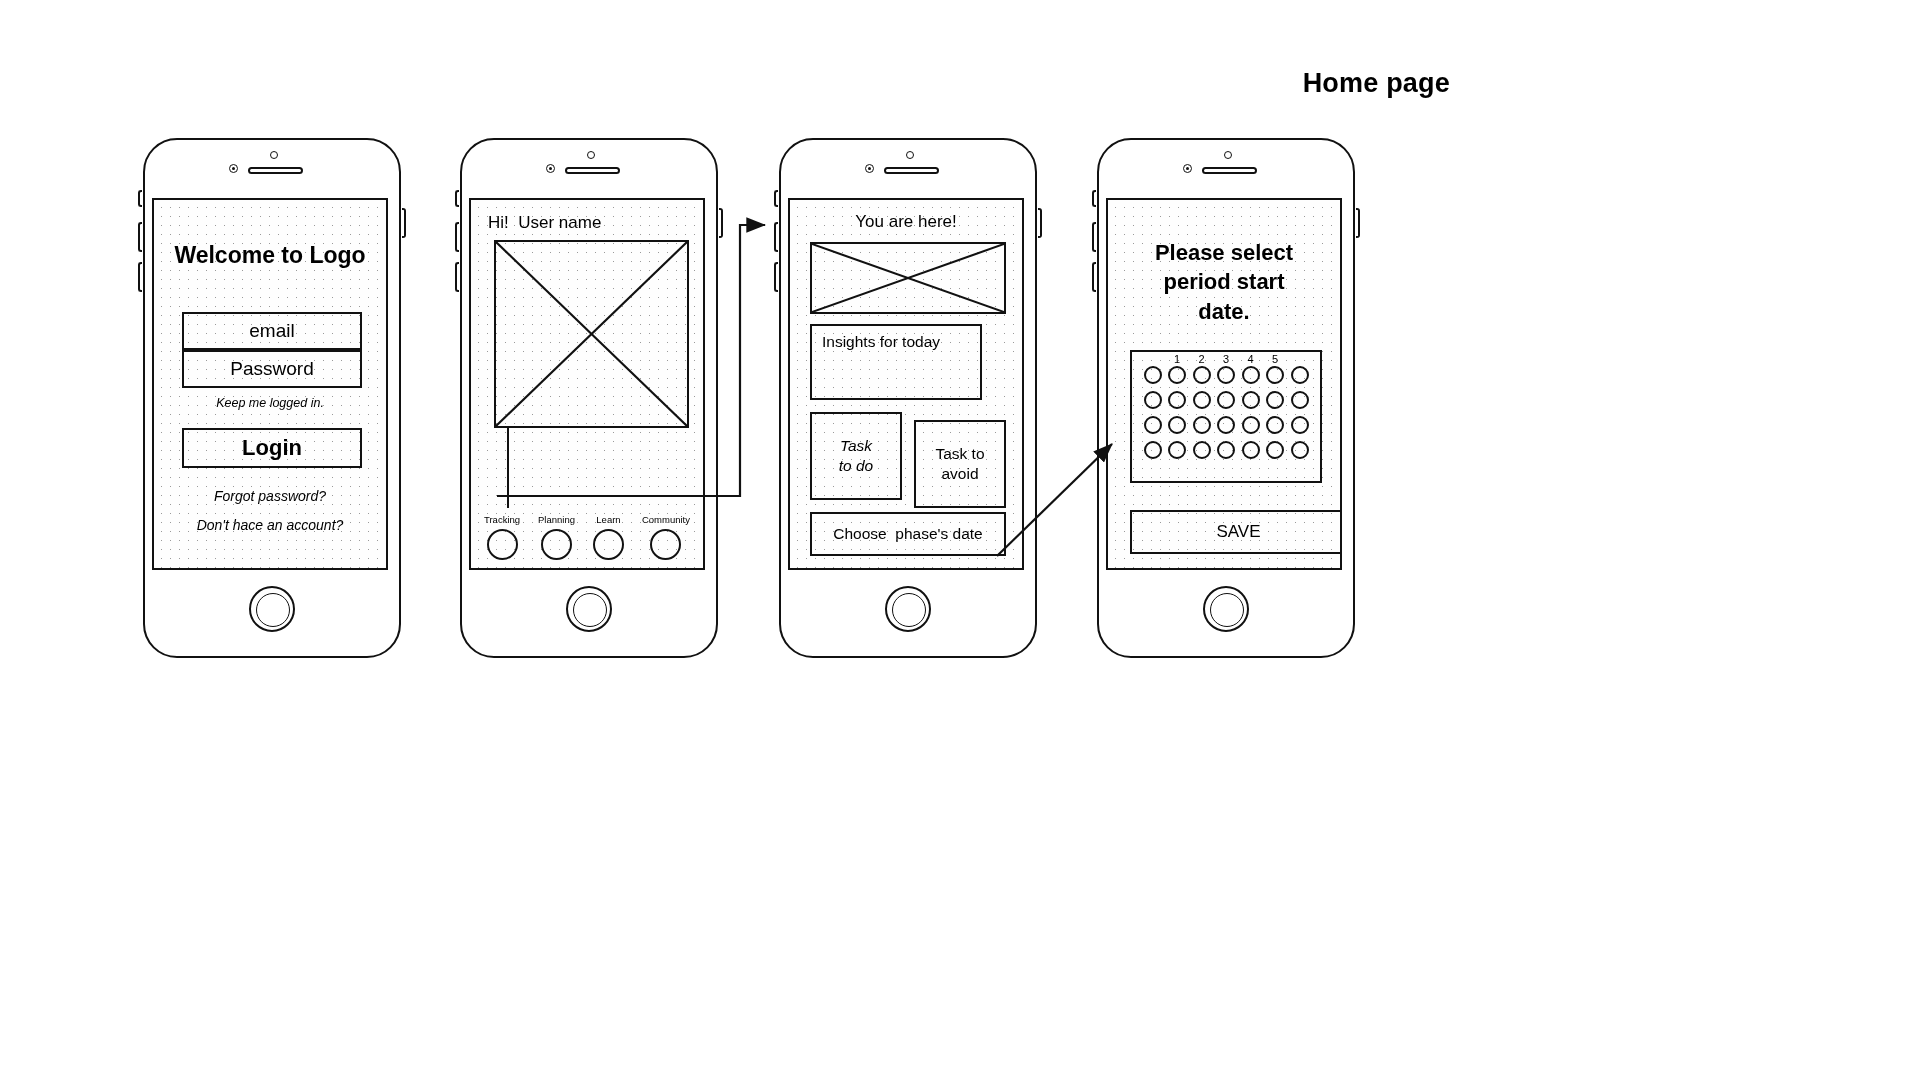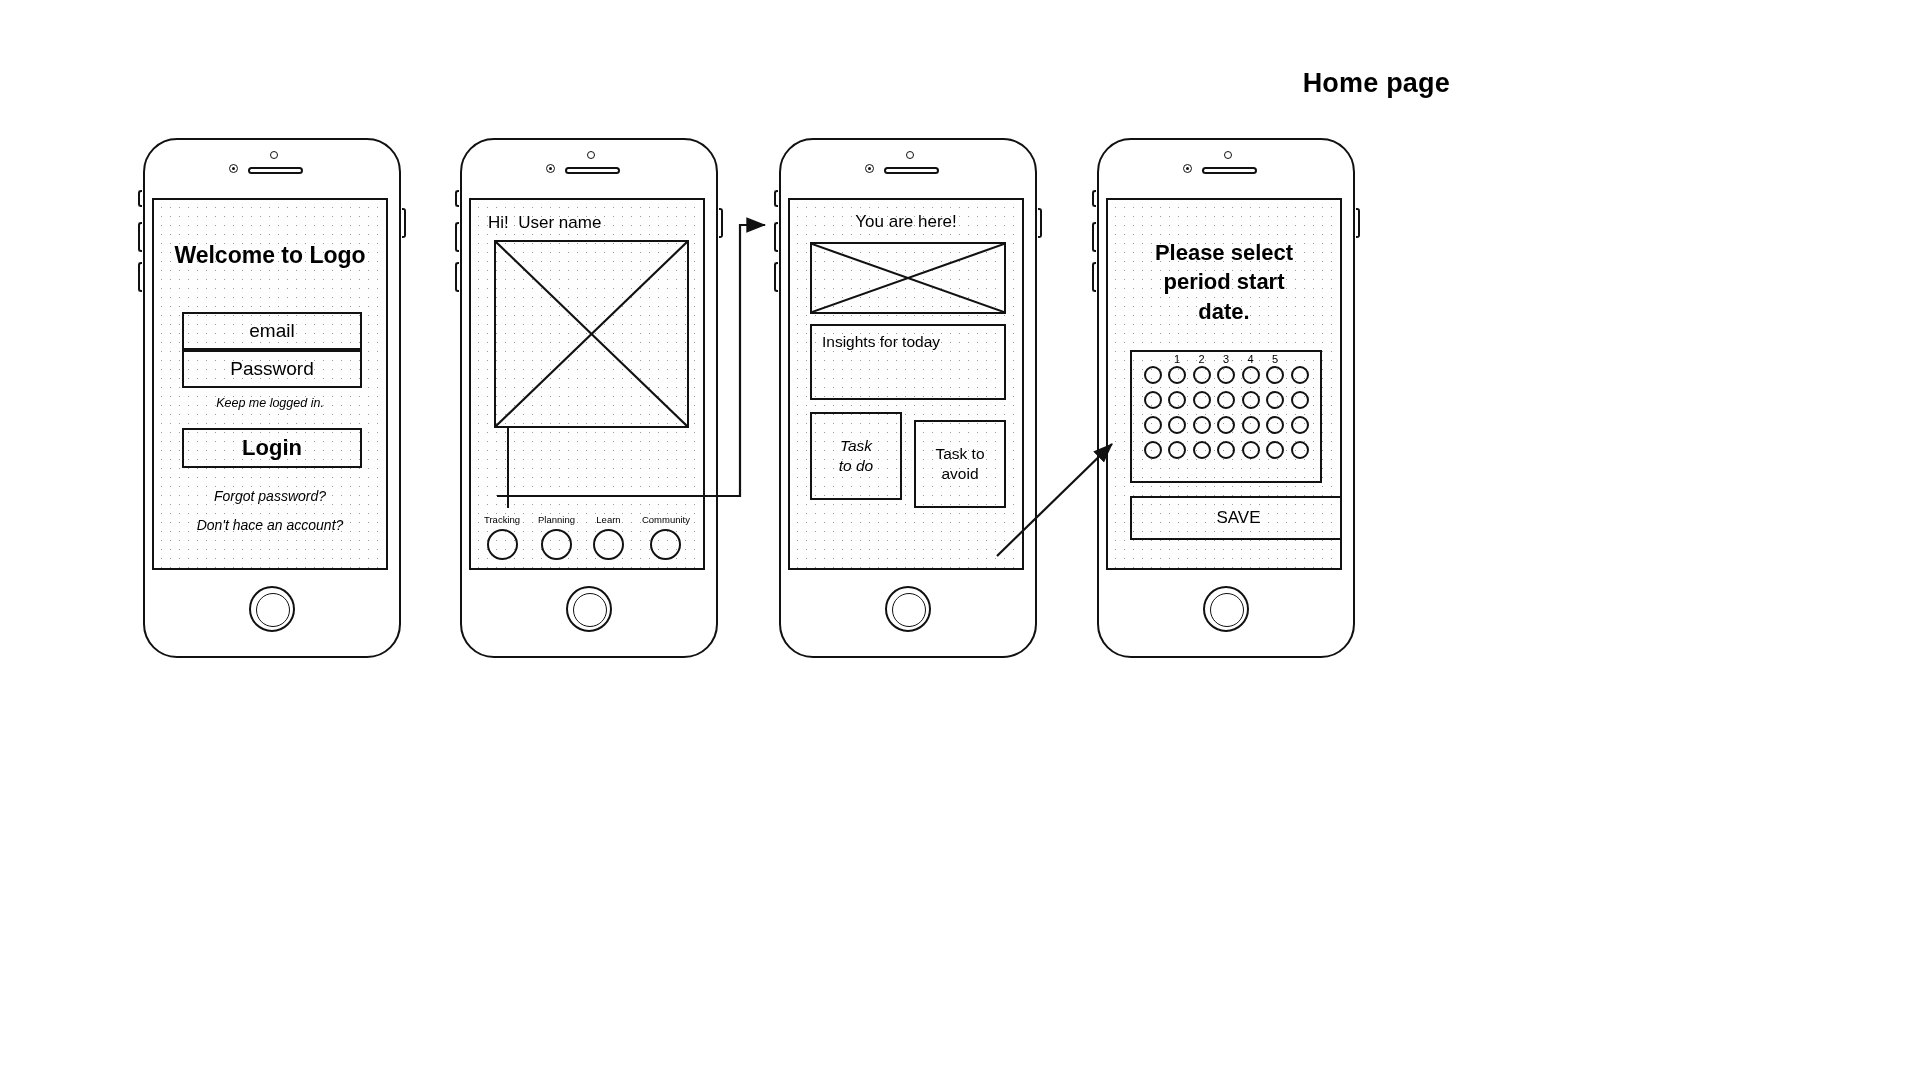--- a/index.html
+++ b/index.html
@@ -271,33 +271,36 @@
     <div class="screen">
       <div class="screen-head">You are here!</div>
 
       <div class="placeholder" style="left:20px; top:42px; width:196px; height:72px;">
         <svg viewBox="0 0 196 72" preserveAspectRatio="none">
           <line x1="0" y1="0" x2="196" y2="72" stroke="#111" stroke-width="2.2"></line>
           <line x1="196" y1="0" x2="0" y2="72" stroke="#111" stroke-width="2.2"></line>
         </svg>
       </div>
 
-      <div class="wbox" style="left:20px; top:124px; width:196px; height:76px; display:block;padding-left:48px;">
+      <div class="wbox" style="left:20px; top:124px; width:172px; height:76px; display:block;padding-left:48px;">
         <span class="boxlabel-tl">Insights for today</span>
       </div>
 
       <div class="wbox" style="left:20px; top:212px; width:92px; height:88px;">
         <span class="tasklabel" style="white-space:pre-line;font-style:italic;">Task
 to do</span>
       </div>
       <div class="wbox" style="left:124px; top:212px; width:92px; height:88px;margin-top:8px;">
         <span class="tasklabel" style="white-space:pre-line;">Task to
 avoid</span>
       </div>
 
+      <div class="wbox" style="left:20px; top:312px; width:196px; height:44px;">
+        <span class="choose-label">Choose  phase's date</span>
+      </div>
     </div>
   </div>
 
   <div class="phone" style="left:1097px; top:138px;">
     <div class="phone-body"></div>
     <div class="btn-left btn-silent"></div>
     <div class="btn-left btn-volup"></div>
     <div class="btn-left btn-voldn"></div>
     <div class="btn-right"></div>
     <div class="cam"></div>
@@ -405,21 +408,21 @@
             </div>
           <div class="calcell">
               <span class="caldot"></span>
             </div>
           <div class="calcell">
               <span class="caldot"></span>
             </div>
         </div>
       </div>
 
-      <div class="wbox" style="left:22px; top:296px; width:217px; height:44px;">
+      <div class="wbox" style="left:22px; top:310px; width:217px; height:44px;">
         <span class="save-label">SAVE</span>
       </div>
     </div>
   </div>
 
   <svg class="connector">
     <defs>
       <marker id="arrowhead" markerWidth="9" markerHeight="7" refX="8.5" refY="3.5" orient="auto">
         <polygon points="0 0, 9 3.5, 0 7" fill="#111"></polygon>
       </marker>

